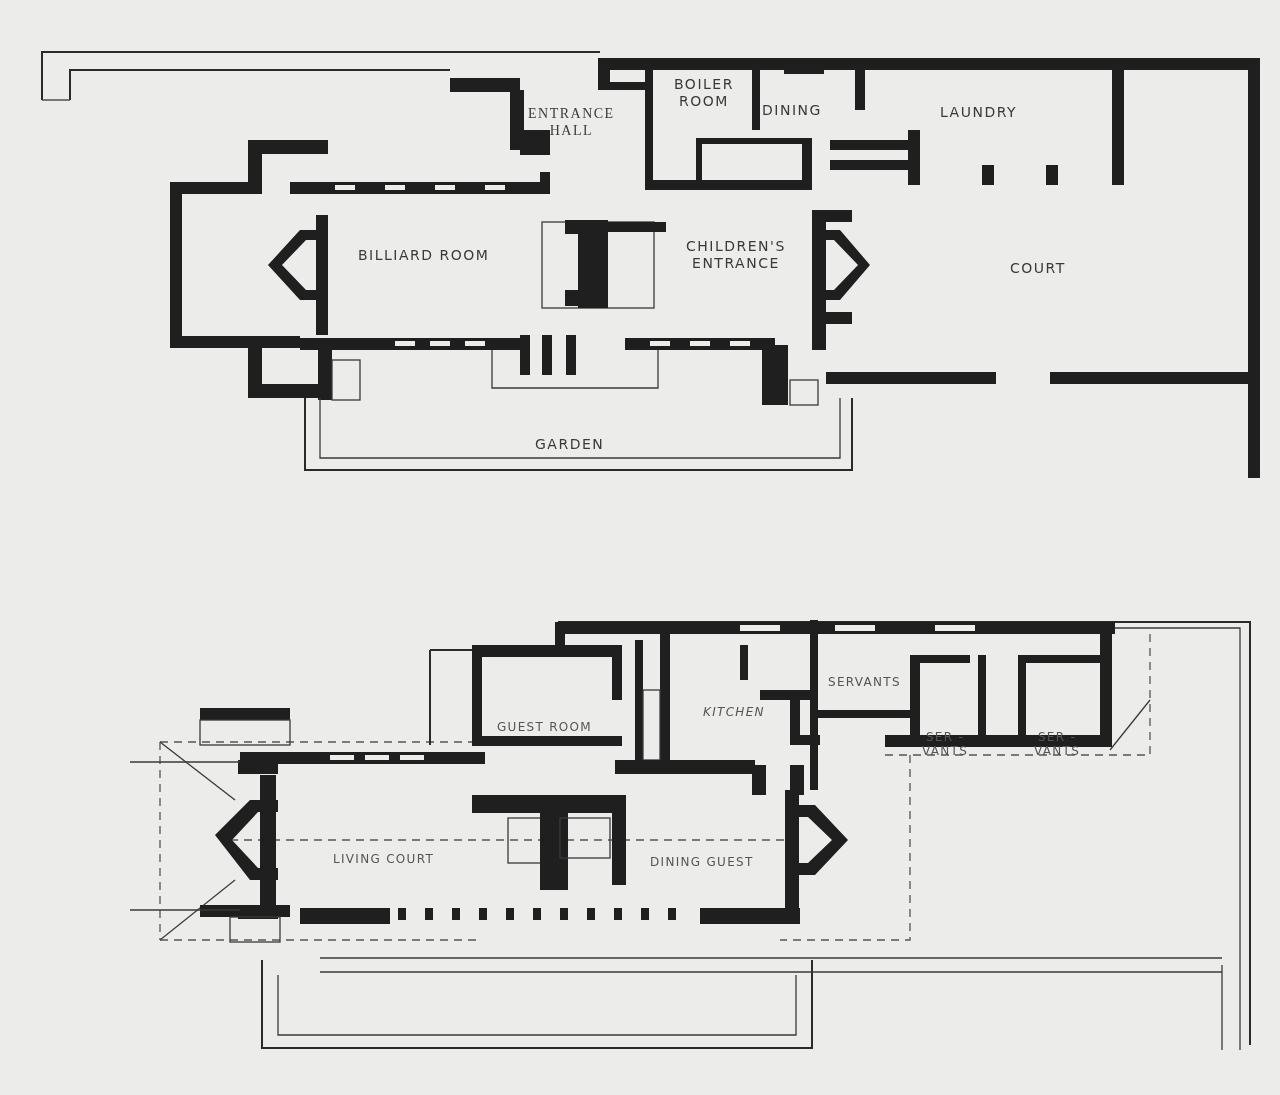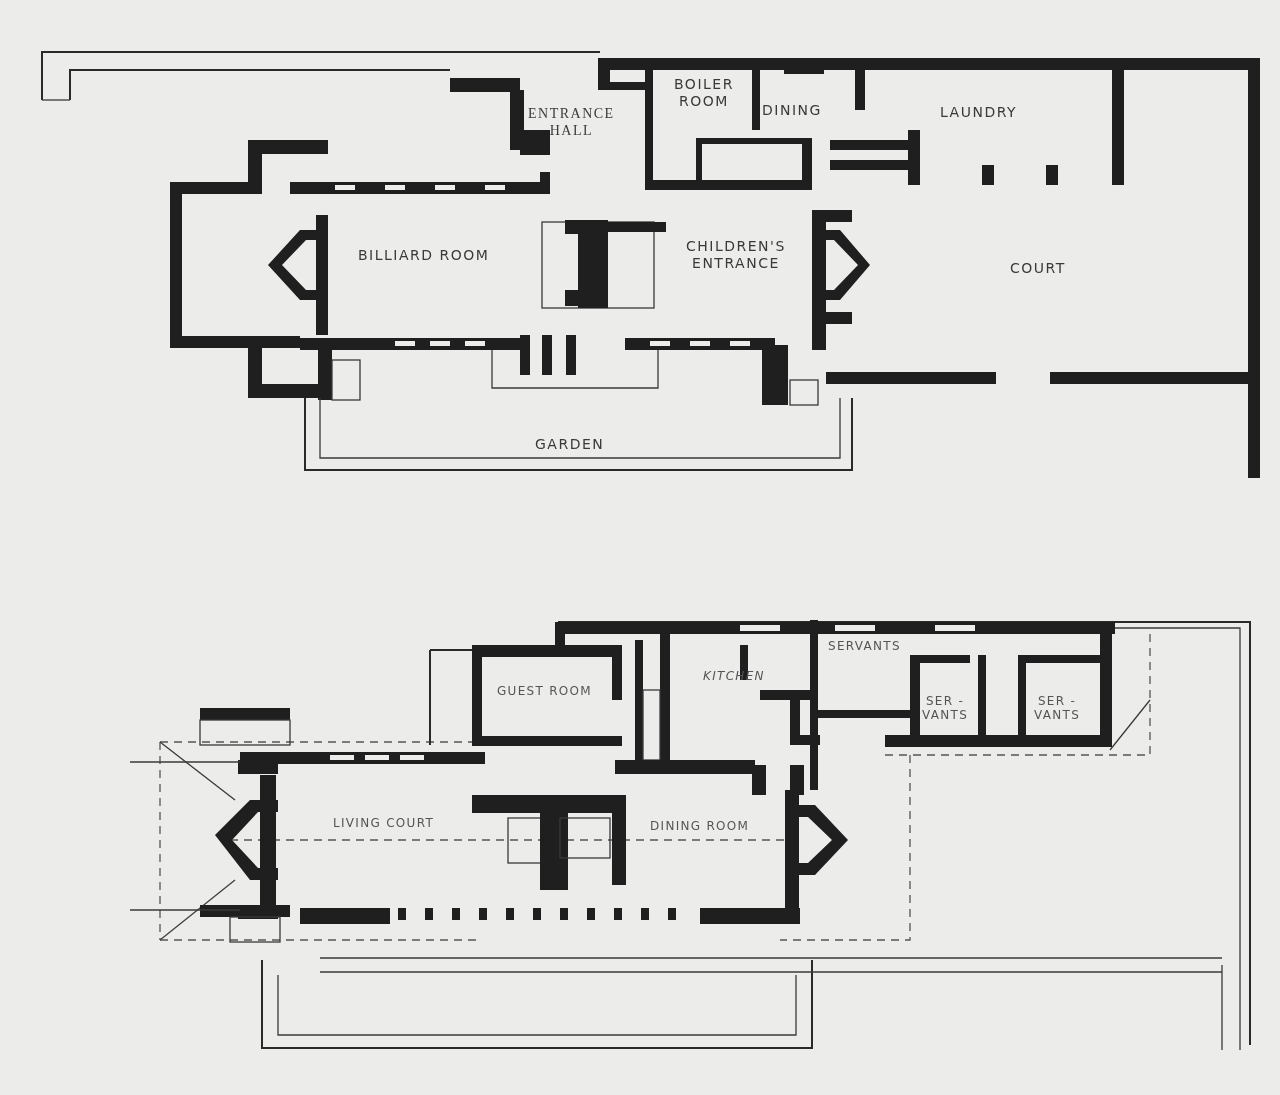--- a/index.html
+++ b/index.html
@@ -14,21 +14,21 @@
   .ln { stroke: #2a2a2a; fill: none; stroke-width: 2; }
   .thin { stroke: #3a3a3a; fill: none; stroke-width: 1.3; }
   .dash { stroke: #555; fill: none; stroke-width: 1.3; stroke-dasharray: 8 6; }
   .win { fill: #ececea; }
   .label {
     position: absolute; color: #3a3a3a; letter-spacing: 1.5px;
     font-family: "DejaVu Sans", sans-serif; text-align: center;
     line-height: 1.2; white-space: pre-line;
   }
   .lg { font-size: 14px; }
-  .sm { font-size: 12px; color: #555; letter-spacing: 1.3px; }
+  .sm { font-size: 12px; color: #555; letter-spacing: 1.3px; margin-top: 36px; }
 </style>
 </head>
 <body>
 
 <div id="plan-root">
 
 <svg width="1280" height="1095" viewBox="0 0 1280 1095">
 
   <g>
 
@@ -220,15 +220,15 @@
 <div class="label lg" style="left:535px; top:428px;margin-top:8px;">GARDEN</div>
 
 <div class="label sm" style="left:497px; top:684px;">GUEST ROOM</div>
 <div class="label sm" style="left:703px; top:669px;font-style:italic;">KITCHEN</div>
 <div class="label sm" style="left:828px; top:639px;">SERVANTS</div>
 <div class="label sm" style="left:922px; top:694px;">SER -
 VANTS</div>
 <div class="label sm" style="left:1034px; top:694px;">SER -
 VANTS</div>
 <div class="label sm" style="left:333px; top:816px;">LIVING COURT</div>
-<div class="label sm" style="left:650px; top:819px;">DINING ROOM</div>
+<div class="label sm" style="left:650px; top:819px;">DINING GUEST</div>
 
 </div>
 
 </body></html>

